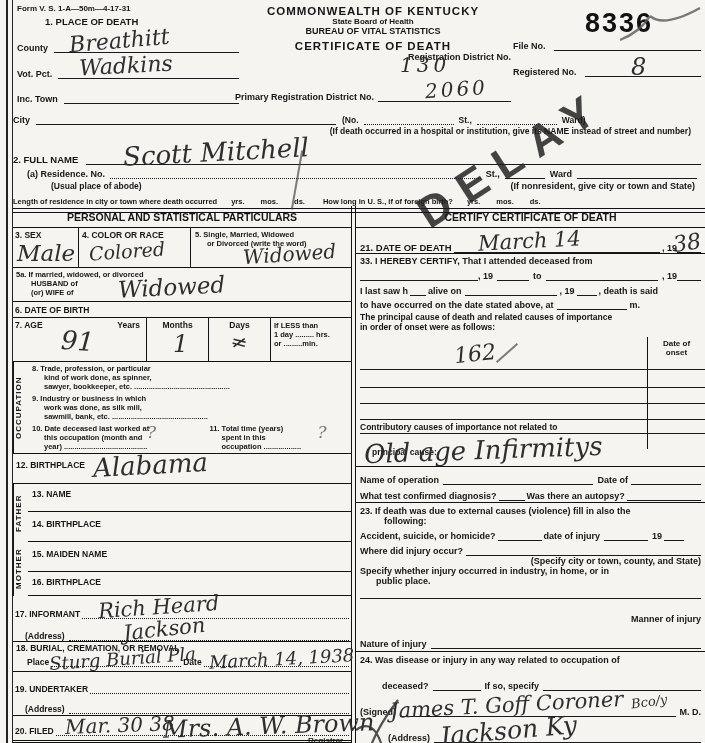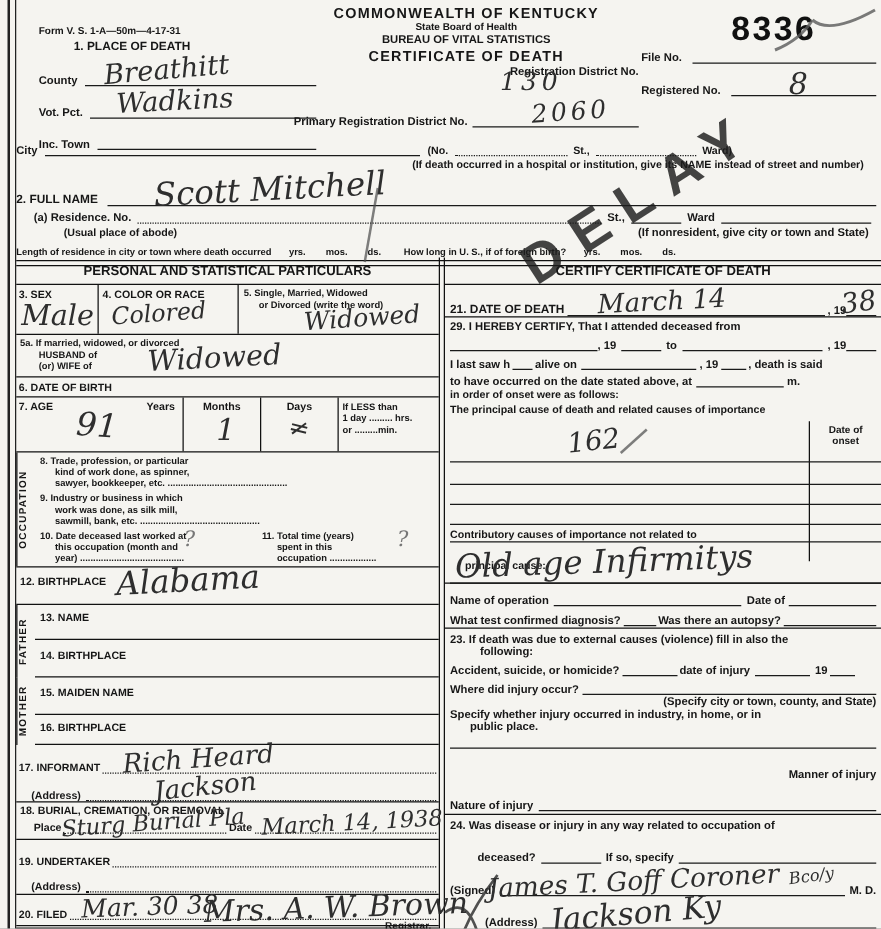--- a/index.html
+++ b/index.html
@@ -42,21 +42,21 @@
   </svg>
 
   <div class="stamp-delay">DELAY</div>
 
   <div class="slash" style="left:296px;top:150px;height:60px;transform:rotate(10deg);"></div>
 
   <div class="content">
 
     <div style="position:relative;height:112px;">
 
-      <div style="position:absolute;left:18px;top:4px;width:222px;margin-top:16px;">
+      <div style="position:absolute;left:4px;top:4px;width:222px;">
         <div class="lbl fs8">Form V. S. 1-A—50m—4-17-31</div>
         <div class="lbl fs95" style="margin:3px 0 0 28px;">1. PLACE OF DEATH</div>
         <div class="row" style="height:24px;margin-top:2px;">
           <span class="lbl fs9">County</span>
           <span class="u grow" style="margin-left:6px;"></span>
           <span class="hw" style="left:52px;bottom:0;font-size:22px;transform:rotate(-5deg);">Breathitt</span>
         </div>
         <div class="row" style="height:26px;">
           <span class="lbl fs9">Vot. Pct.</span>
           <span class="u grow" style="margin-left:6px;"></span>
@@ -301,21 +301,21 @@
         <div class="sec row" style="height:26px;padding:0 4px;">
           <span class="lbl fs95">21. DATE OF DEATH</span>
           <span class="u grow" style="margin:0 2px;"></span>
           <span class="lbl fs9">, 19</span>
           <span class="u" style="width:24px;"></span>
           <span class="hw" style="left:122px;bottom:0px;font-size:21px;transform:rotate(-3deg);">March 14</span>
           <span class="hw" style="right:4px;bottom:-2px;font-size:22px;transform:rotate(-8deg);">38</span>
         </div>
 
         <div style="height:84px;padding:2px 4px 0 4px;box-sizing:border-box;">
-          <div class="lbl fs9">29.   I HEREBY CERTIFY, That I attended deceased from</div>
+          <div class="lbl fs9">33.   I HEREBY CERTIFY, That I attended deceased from</div>
           <div class="row" style="height:15px;">
             <span class="u" style="width:118px;"></span>
             <span class="lbl fs9">, 19</span>
             <span class="u" style="width:32px;margin:0 4px;"></span>
             <span class="lbl fs9">to</span>
             <span class="u grow" style="margin:0 4px;"></span>
             <span class="lbl fs9">, 19</span>
             <span class="u" style="width:24px;"></span>
           </div>
           <div class="row" style="height:15px;">
@@ -325,22 +325,22 @@
             <span class="u" style="width:92px;margin:0 3px;"></span>
             <span class="lbl fs9">, 19</span>
             <span class="u" style="width:20px;margin:0 2px;"></span>
             <span class="lbl fs9">, death is said</span>
           </div>
           <div class="row" style="height:14px;">
             <span class="lbl fs9">to have occurred on the date stated above, at</span>
             <span class="u" style="width:70px;margin:0 3px;"></span>
             <span class="lbl fs9">m.</span>
           </div>
+          <div class="lbl fs85" style="margin-top:2px;">The principal cause of death and related causes of importance</div>
           <div class="lbl fs85">in order of onset were as follows:</div>
-          <div class="lbl fs85" style="margin-top:2px;">The principal cause of death and related causes of importance</div>
         </div>
 
         <div style="height:130px;position:relative;">
           <div style="position:absolute;right:0;top:0;width:58px;height:112px;border-left:1.5px solid #111;box-sizing:border-box;">
             <div class="lbl fs8 ctr" style="padding-top:2px;">Date of</div>
             <div class="lbl fs8 ctr">onset</div>
           </div>
           <div class="u" style="position:absolute;left:4px;right:0;top:30px;"></div>
           <div class="u" style="position:absolute;left:4px;right:0;top:48px;"></div>
           <div class="u" style="position:absolute;left:4px;right:0;top:64px;"></div>

